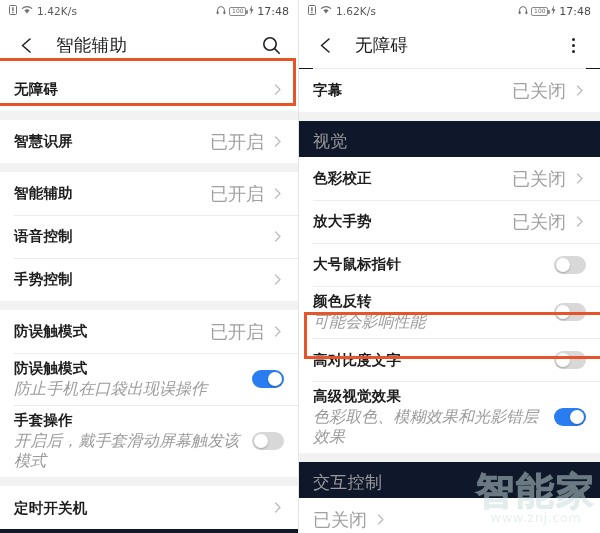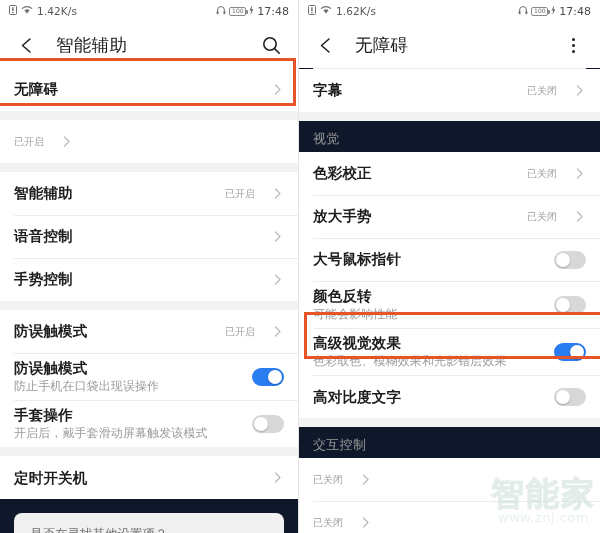--- a/index.html
+++ b/index.html
@@ -61,21 +61,21 @@
     display: flex; align-items: center; justify-content: center;
     color: #2b2b2b;
   }
 
   
   .group { background: #ffffff; }
   .gap { height: 9px; background: #f2f2f2; }
   .thin-top { height: 1px; background: #ececec; margin: 0 14px; }
 
   .section-label {
-    font-size: 13px; color: #9a9a9a;
+    font-size: 17px; color: #9a9a9a;
     padding: 9px 2px 4px 14px;
     letter-spacing: .3px;
     font-family: Liberation Serif, serif;
   }
 
   .row {
     display: flex; align-items: center;
     min-height: 43px;
     padding: 6px 14px;
     background: #ffffff;
@@ -84,25 +84,26 @@
   .row + .row::before {
     content: ""; position: absolute; left: 14px; right: 0; top: 0;
     height: 1px; background: #ececec;
   }
   .row .texts { display: flex; flex-direction: column; justify-content: center; flex: 1; min-width: 0; }
   .row .label {
     font-size: 14.5px; color: #1d1d1d; font-weight: 700; letter-spacing: .2px;
     line-height: 1.25;
   }
   .row .sub {
-    font-size: 12px; color: #9b9b9b; margin-top: 2px; line-height: 1.25;
+    font-size: 16px; color: #9b9b9b; margin-top: 2px; line-height: 1.25;
     letter-spacing: .1px;
+    font-style: italic;
   }
   .row .value {
-    font-size: 10px; color: #a0a0a0; margin-right: 16px; white-space: nowrap;
+    font-size: 18px; color: #a0a0a0; margin-right: 7px; white-space: nowrap;
   }
   .chev { color: #bdbdbd; display: flex; align-items: center; }
 
   
   .toggle {
     width: 32px; height: 18px; border-radius: 10px;
     position: relative; flex: none;
   }
   .toggle .knob {
     position: absolute; top: 2px; width: 14px; height: 14px;
@@ -133,21 +134,21 @@
   #hl-left  { left: -3px; top: 58px;  width: 299px; height: 48px; }
   #hl-right { left: 5px;  top: 312px; width: 299px; height: 47px; }
 
   
   .watermark {
     position: absolute; right: 4px; bottom: 8px;
     z-index: 20; pointer-events: none;
     text-align: center; opacity: .5;
   }
   .watermark .wm-cn {
-    font-size: 33px; font-weight: 700; color: #cfe0e0;
+    font-size: 38px; font-weight: 700; color: #cfe0e0;
     letter-spacing: 2px; line-height: 1;
     -webkit-text-stroke: 1px #c6dcd9;
   }
   .watermark .wm-url {
     font-size: 13px; color: #cfe0e0; letter-spacing: .5px; margin-top: 0;
   }
 </style>
 </head>
 <body>
 
@@ -215,20 +216,23 @@
           <svg width="13" height="13" viewBox="0 0 13 13">
               <path d="M4.5 2 L9 6.5 L4.5 11" fill="none" stroke="#bdbdbd" stroke-width="1.3" stroke-linecap="round" stroke-linejoin="round"></path>
             </svg>
         </span>
       </div>
     </div>
     <div class="gap"></div>
 
     <div class="group">
       <div class="row">
+        <div class="texts">
+          <div class="label">智慧识屏</div>
+        </div>
         <span class="value">已开启</span>
         <span class="chev">
           <svg width="13" height="13" viewBox="0 0 13 13">
               <path d="M4.5 2 L9 6.5 L4.5 11" fill="none" stroke="#bdbdbd" stroke-width="1.3" stroke-linecap="round" stroke-linejoin="round"></path>
             </svg>
         </span>
       </div>
     </div>
     <div class="gap"></div>
 
@@ -428,32 +432,32 @@
         <div class="texts">
           <div class="label">颜色反转</div>
           <div class="sub">可能会影响性能</div>
         </div>
         <span class="toggle off">
           <span class="knob"></span>
         </span>
       </div>
       <div class="row">
         <div class="texts">
+          <div class="label">高对比度文字</div>
+        </div>
+        <span class="toggle off">
+          <span class="knob"></span>
+        </span>
+      </div>
+      <div class="row">
+        <div class="texts">
           <div class="label">高级视觉效果</div>
           <div class="sub">色彩取色、模糊效果和光影错层效果</div>
         </div>
         <span class="toggle on">
-          <span class="knob"></span>
-        </span>
-      </div>
-      <div class="row">
-        <div class="texts">
-          <div class="label">高对比度文字</div>
-        </div>
-        <span class="toggle off">
           <span class="knob"></span>
         </span>
       </div>
     </div>
     <div class="gap"></div>
 
     <div class="section-label">交互控制</div>
     <div class="group">
       <div class="row">
         <span class="value">已关闭</span>

